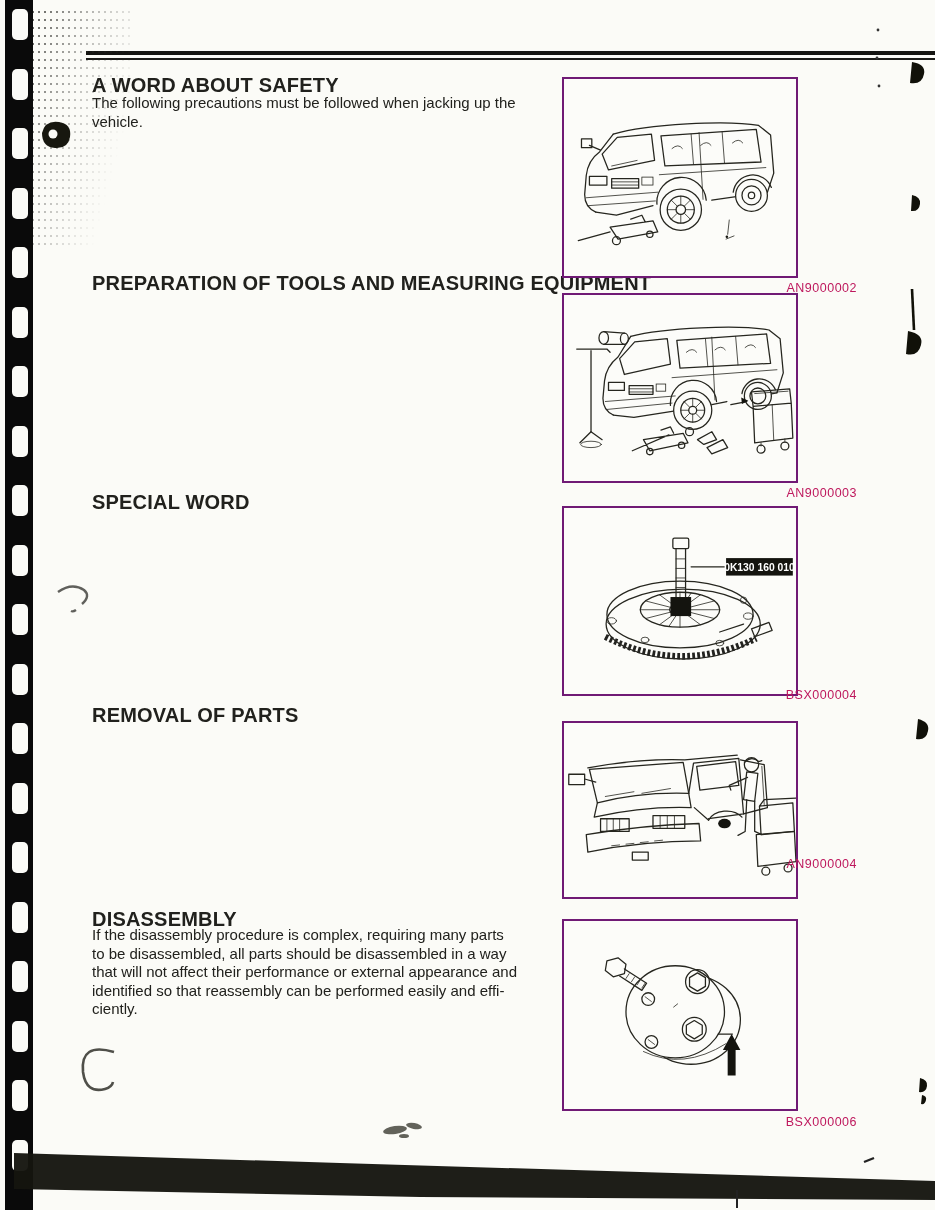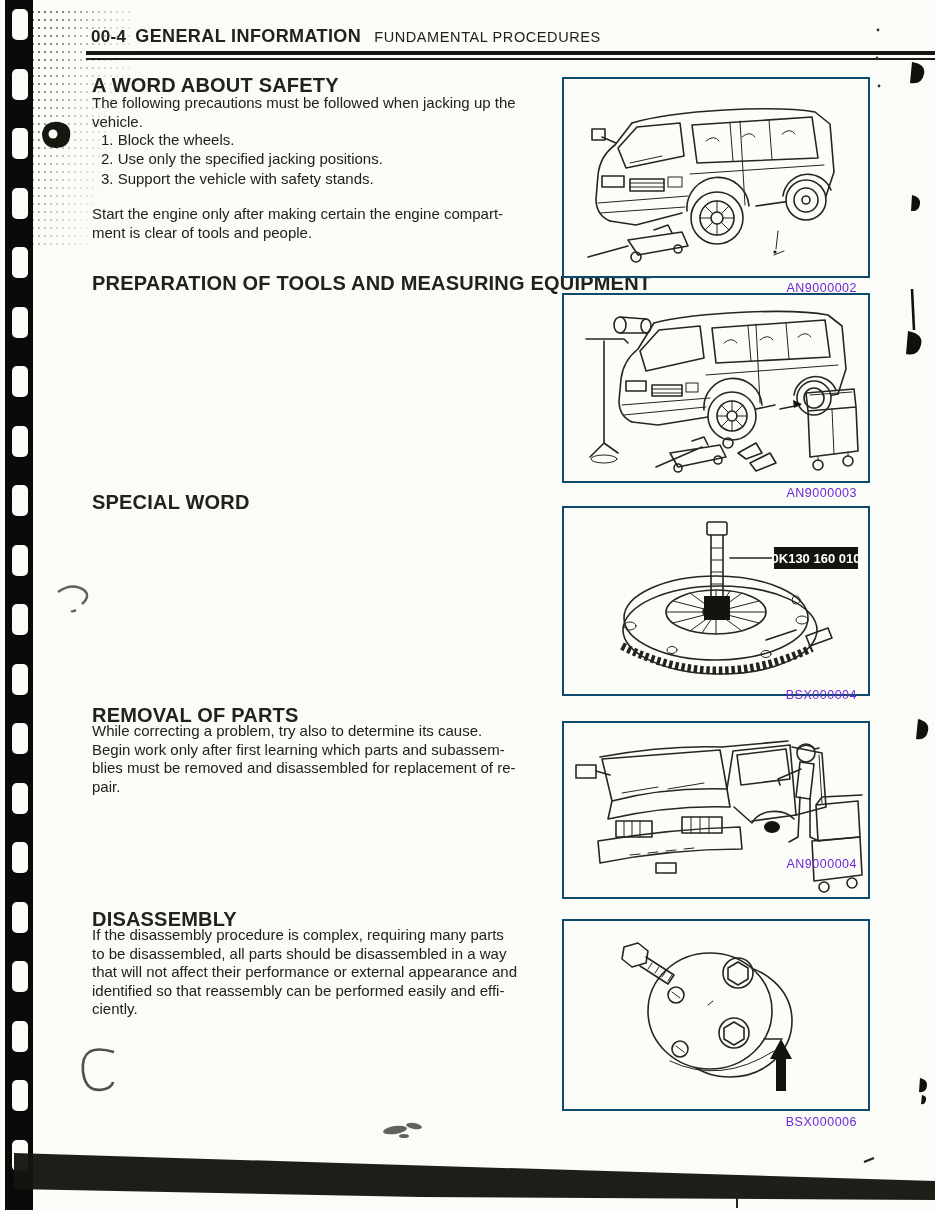--- a/index.html
+++ b/index.html
@@ -23,23 +23,23 @@
   .hdr .code    { font-size:17px; font-weight:bold; letter-spacing:.3px; }
   .hdr .chapter { font-size:18px; font-weight:bold; letter-spacing:.4px; }
   .hdr .sect    { font-size:14.5px; letter-spacing:.6px; margin-left:4px; }
   .rule-a { position:absolute; left:86px; right:0; top:51px; height:4px; background:#151512; }
   .rule-b { position:absolute; left:86px; right:0; top:58px; height:2px; background:#1b1b18; }
   
   .sec-h { position:absolute; left:92px; font-size:20px; font-weight:bold; letter-spacing:.2px; white-space:nowrap; }
   .sec-p { position:absolute; left:92px; width:472px; font-size:15px; line-height:18.6px; white-space:pre-line; }
   .sec-list { position:absolute; left:101px; width:462px; font-size:15px; line-height:19.3px; white-space:pre-line; }
   
-  .fig { position:absolute; left:562px; width:308px; border:2px solid #0c4a6e; background:#fcfcf9; box-sizing:border-box; }
+  .fig { position:absolute; left:562px; width:236px; border:2px solid #701a75; background:#fcfcf9; box-sizing:border-box; }
   .fig svg { display:block; width:100%; height:100%; }
-  .figcap { position:absolute; right:78px; font-size:12.5px; letter-spacing:.5px; color:#6d28d9; }
+  .figcap { position:absolute; right:78px; font-size:12.5px; letter-spacing:.5px; color:#be185d; }
   .ln { fill:none; stroke:#26261f; stroke-width:1.6; stroke-linecap:round; stroke-linejoin:round; }
   .thin { fill:none; stroke:#26261f; stroke-width:1; stroke-linecap:round; }
   .wfill { fill:#fcfcf9; stroke:#26261f; stroke-width:1.6; }
   .ink { fill:#14140f; stroke:none; }
   
   .artifacts { position:absolute; inset:0; z-index:4; pointer-events:none; }
 </style>
 </head>
 <body>
 
@@ -62,46 +62,32 @@
       <div class="hole" style="top: 782.5px;"></div>
       <div class="hole" style="top: 842px;"></div>
       <div class="hole" style="top: 901.5px;"></div>
       <div class="hole" style="top: 961px;"></div>
       <div class="hole" style="top: 1020.5px;"></div>
       <div class="hole" style="top: 1080px;"></div>
       <div class="hole" style="top: 1139.5px;"></div>
     </div>
   <div class="speckle"></div>
 
-  <div class="hdr">
-    <span class="code">00-4</span>
-    <span class="chapter">GENERAL INFORMATION</span>
-    <span class="sect">FUNDAMENTAL PROCEDURES</span>
-  </div>
   <div class="rule-a"></div>
   <div class="rule-b"></div>
 
   <div class="sec-h" style="top:74px">A WORD ABOUT SAFETY</div>
   <div class="sec-p" style="top:94px">The following precautions must be followed when jacking up the
 vehicle.</div>
-  <div class="sec-list" style="top:130px">1. Block the wheels.
-2. Use only the specified jacking positions.
-3. Support the vehicle with safety stands.</div>
-  <div class="sec-p" style="top:205px">Start the engine only after making certain the engine compart-
-ment is clear of tools and people.</div>
 
   <div class="sec-h" style="top:272px">PREPARATION OF TOOLS AND MEASURING EQUIPMENT</div>
 
   <div class="sec-h" style="top:491px">SPECIAL WORD</div>
 
   <div class="sec-h" style="top:704px">REMOVAL OF PARTS</div>
-  <div class="sec-p" style="top:722px">While correcting a problem, try also to determine its cause.
-Begin work only after first learning which parts and subassem-
-blies must be removed and disassembled for replacement of re-
-pair.</div>
 
   <div class="sec-h" style="top:908px">DISASSEMBLY</div>
   <div class="sec-p" style="top:926px">If the disassembly procedure is complex, requiring many parts
 to be disassembled, all parts should be disassembled in a way
 that will not affect their performance or external appearance and
 identified so that reassembly can be performed easily and effi-
 ciently.</div>
 
   <div class="fig" style="top:77px;height:201px">
     <svg viewBox="0 0 292 197">

